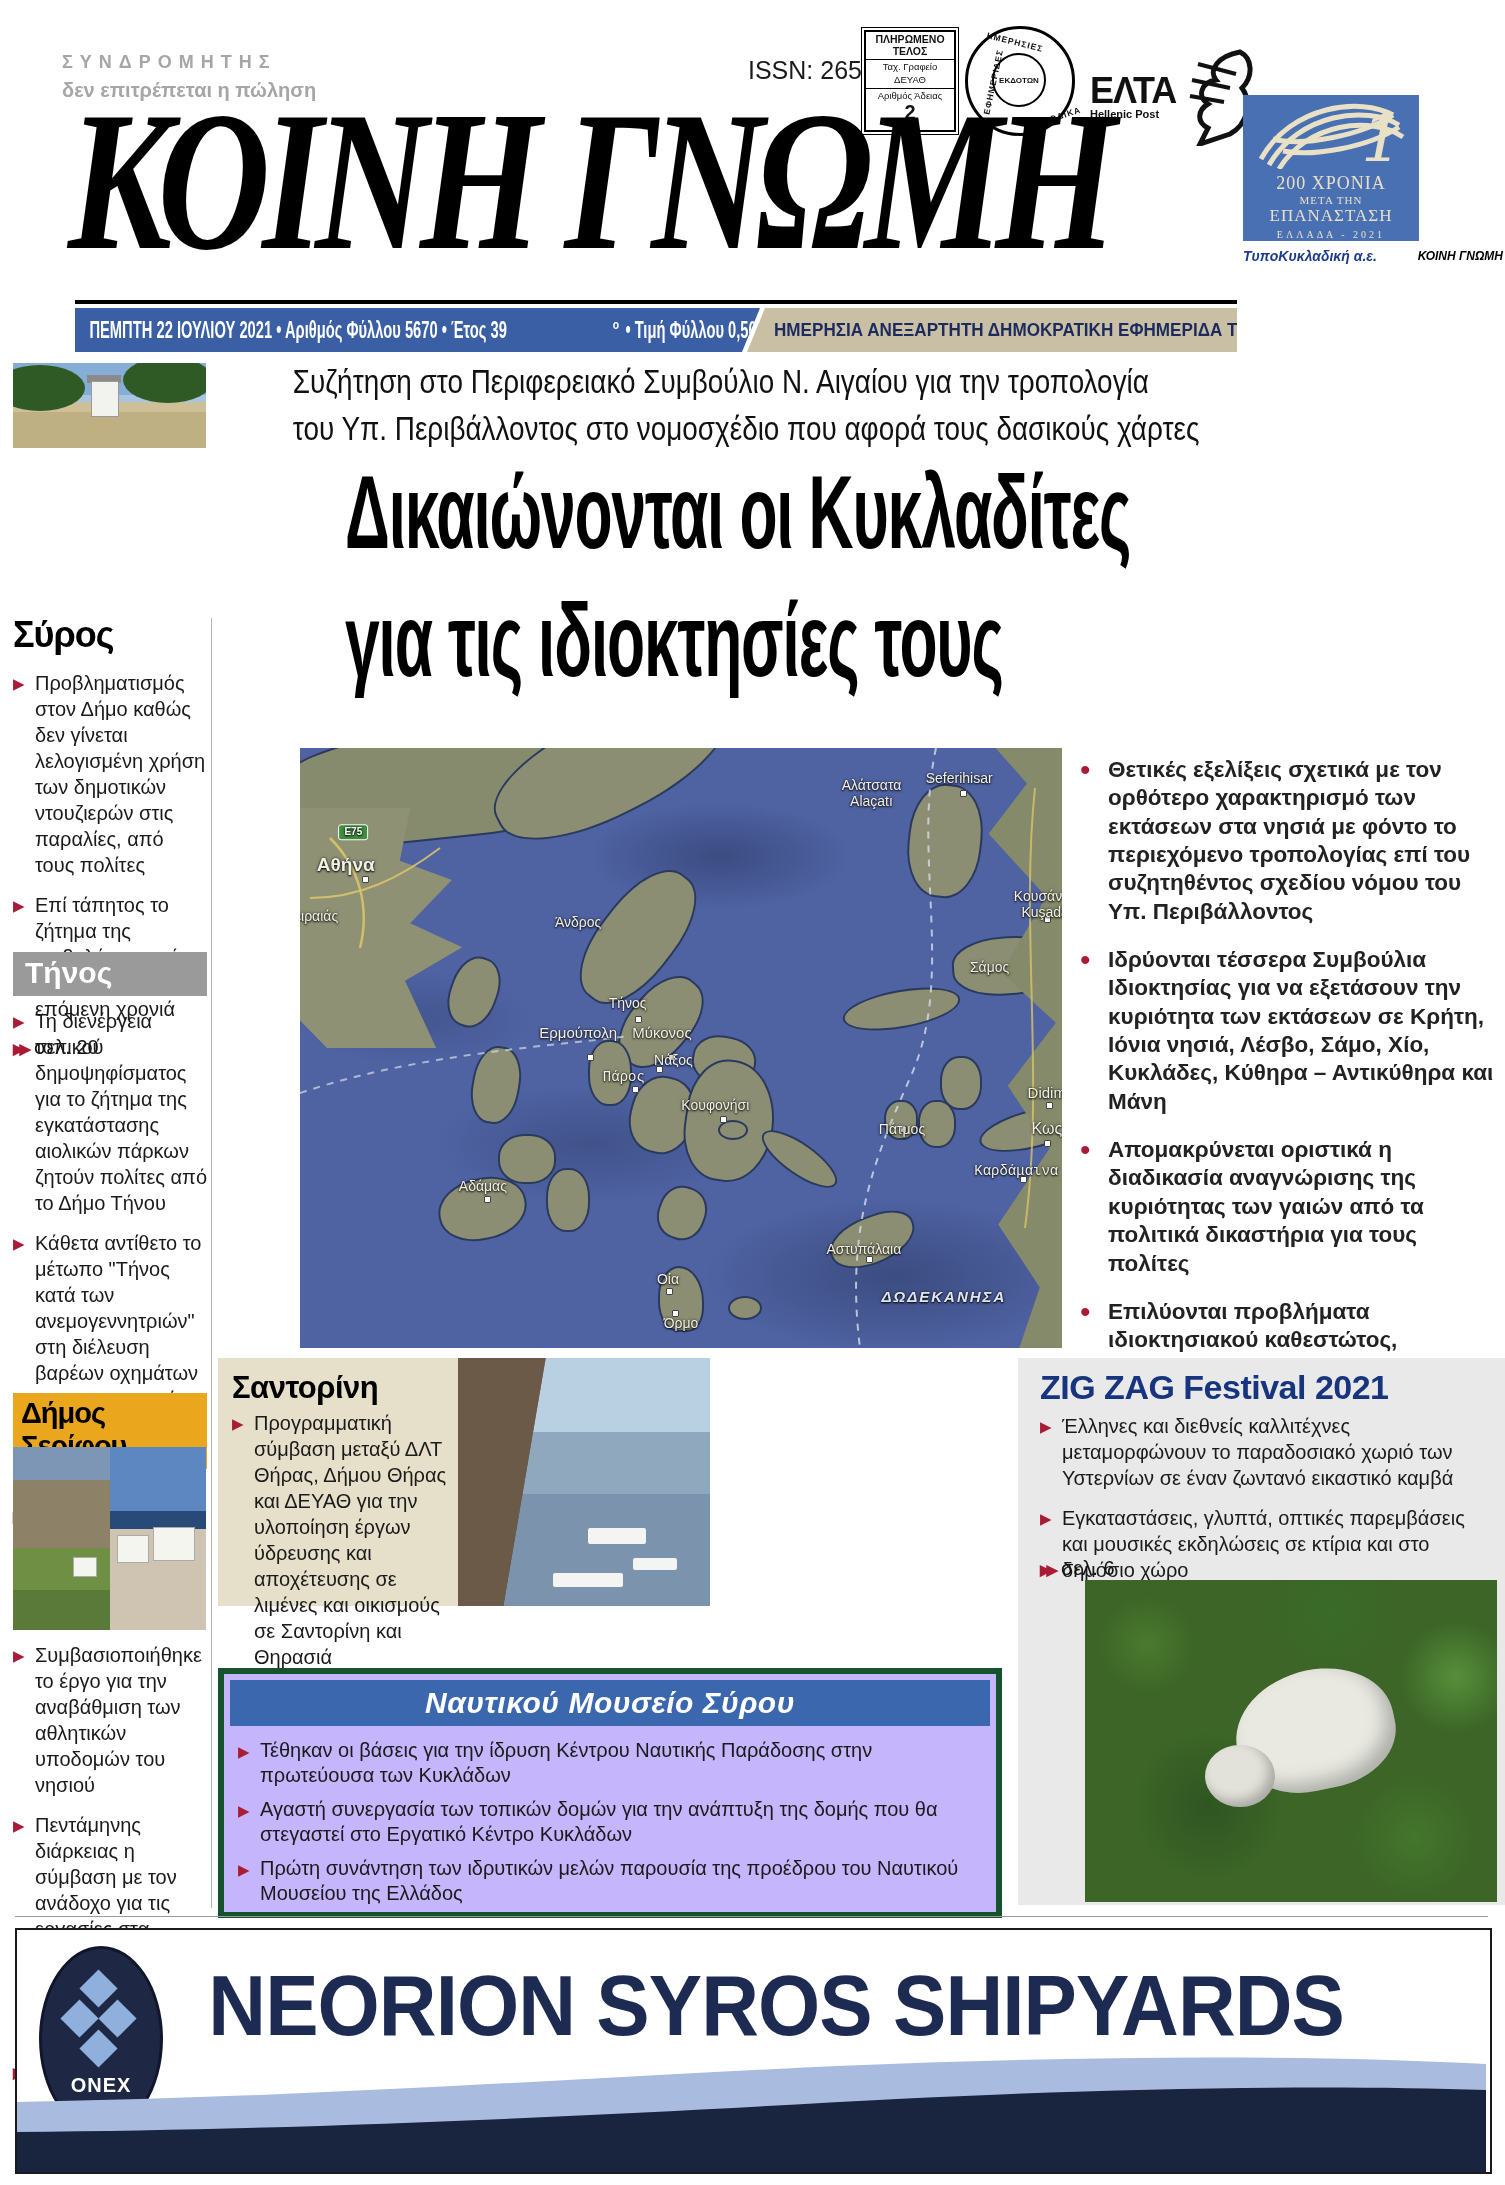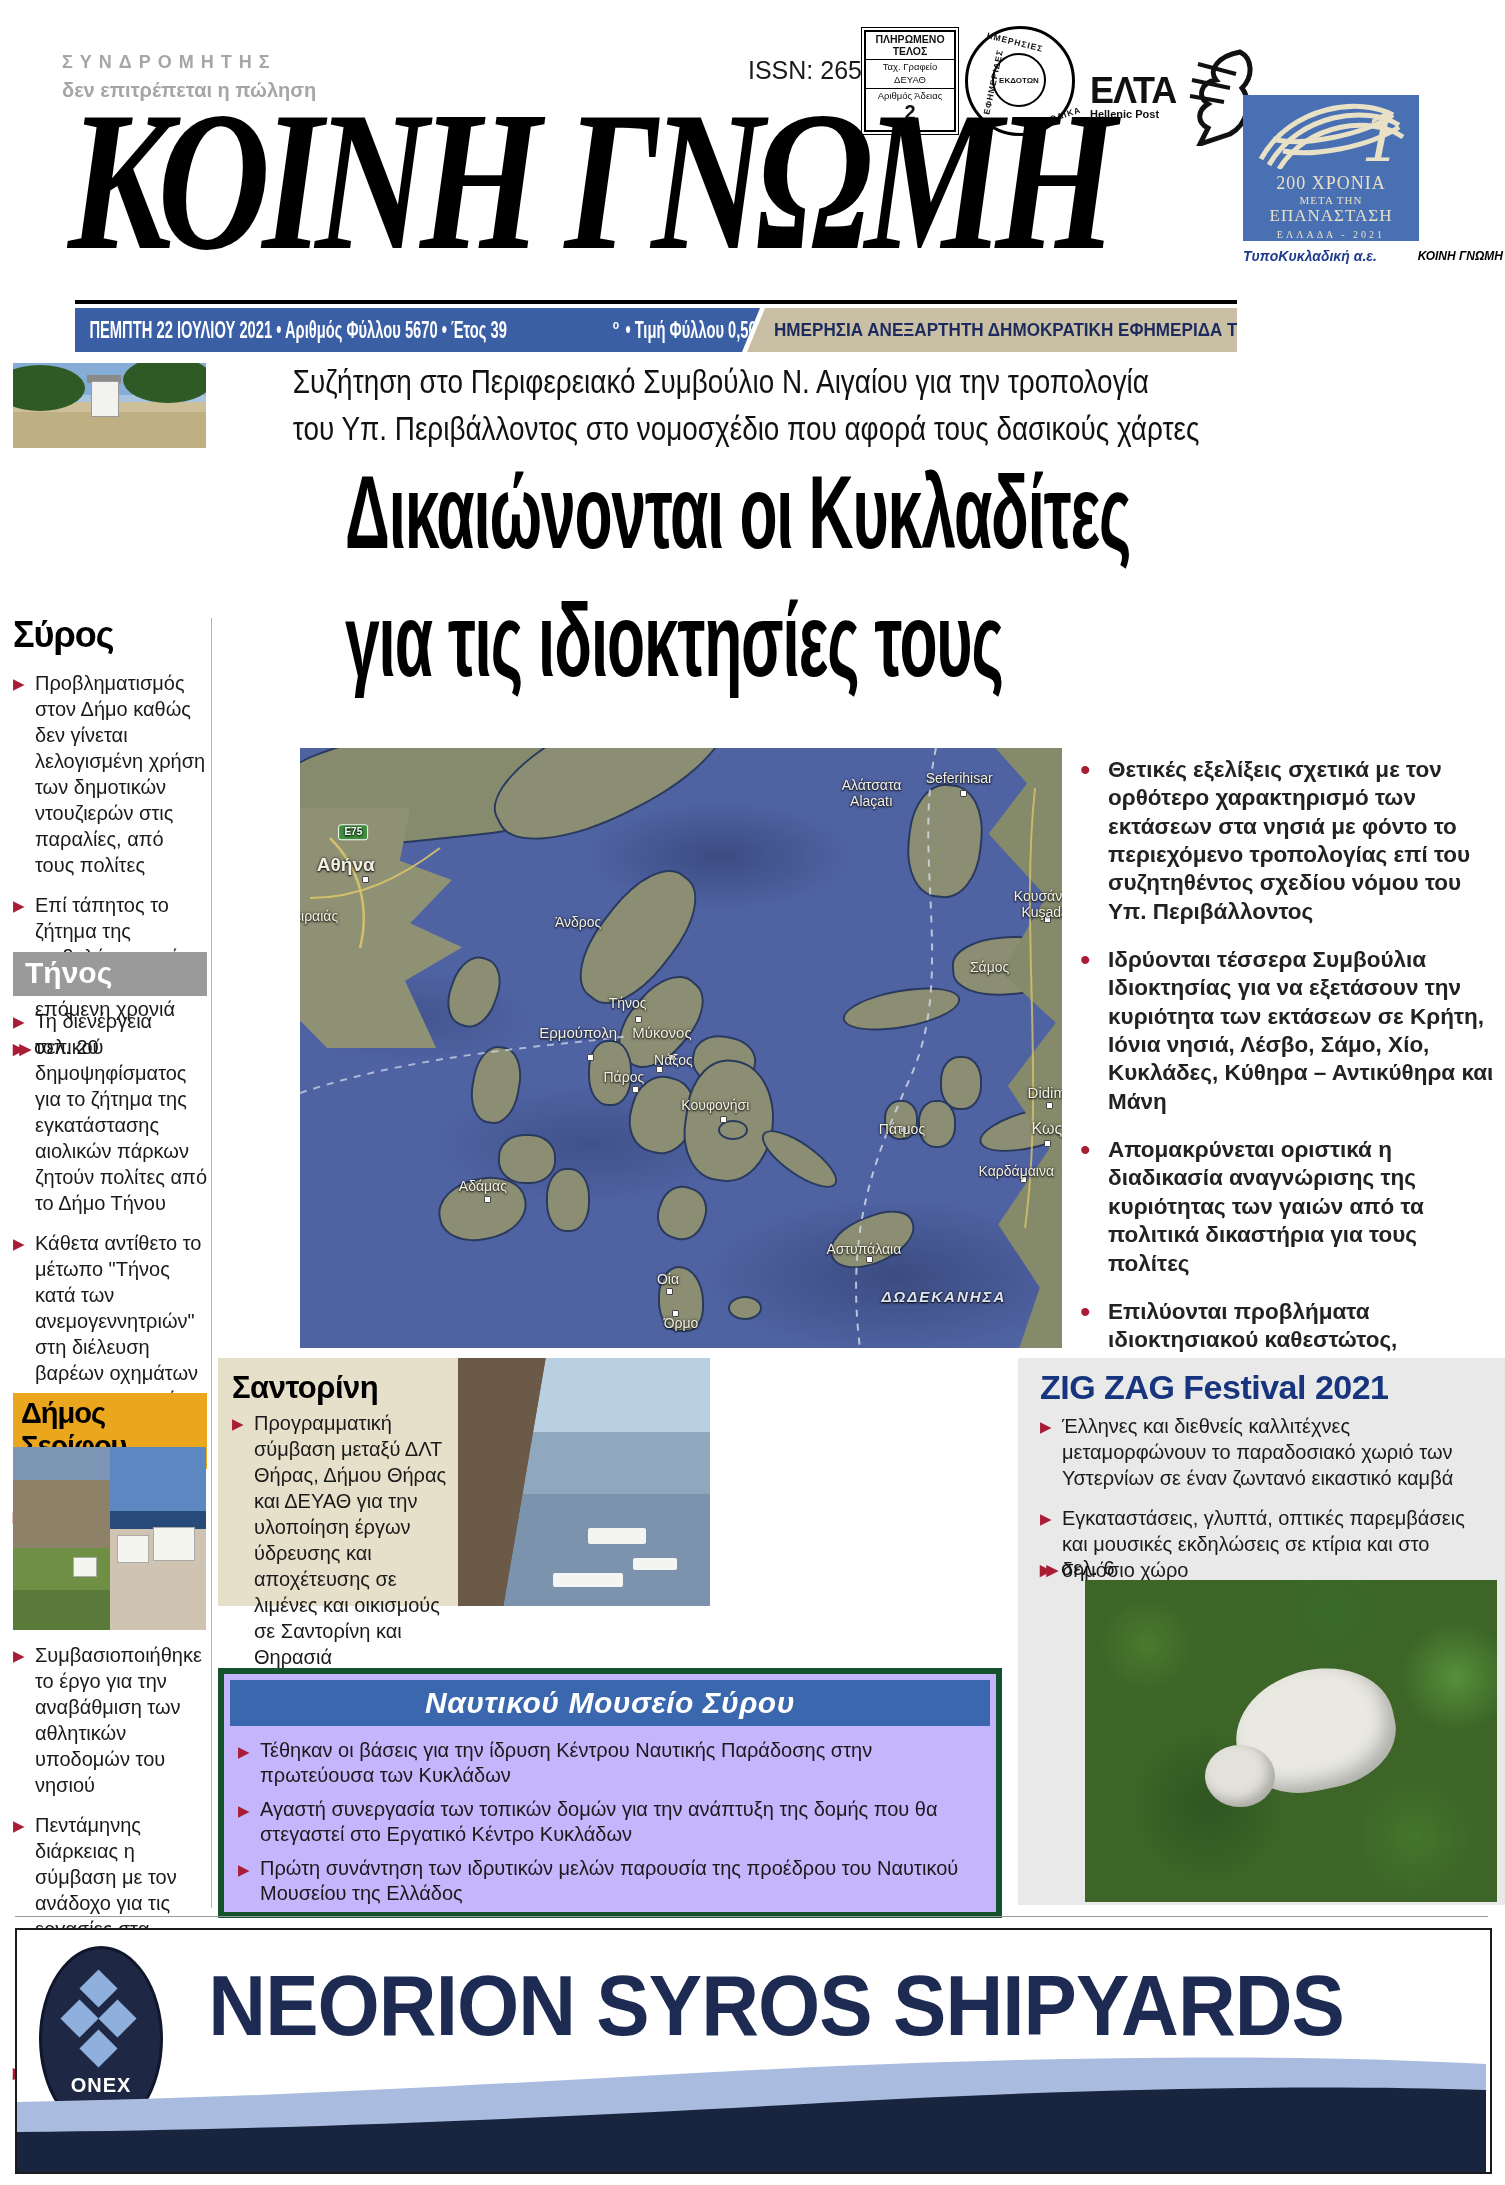--- a/index.html
+++ b/index.html
@@ -329,30 +329,30 @@
     <div class="dt" style="left:660px;top:42px;"></div>
 
     <div class="ml e75" style="left:7%;top:14%;">E75</div>
     <div class="ml" style="left:6%;top:19.5%;font-size:19px;font-weight:bold;">Αθήνα</div>
     <div class="ml" style="left:1.5%;top:28%;">Πειραιάς</div>
     <div class="ml" style="left:36.5%;top:29%;">Άνδρος</div>
     <div class="ml" style="left:43%;top:42.5%;">Τήνος</div>
     <div class="ml" style="left:36.5%;top:47.5%;font-size:15px;">Ερμούπολη</div>
     <div class="ml" style="left:47.5%;top:47.5%;font-size:15px;">Μύκονος</div>
     <div class="ml" style="left:49%;top:52%;">Νάξος</div>
-    <div class="ml" style="left:42.5%;top:54.8%;">Πάρος</div>
+    <div class="ml" style="left:42.5%;top:54.8%;font-family:Liberation Mono, monospace;">Πάρος</div>
     <div class="ml" style="left:54.5%;top:59.5%;">Κουφονήσι</div>
     <div class="ml" style="left:24%;top:73%;">Αδάμας</div>
     <div class="ml" style="left:48.3%;top:88.5%;">Οία</div>
     <div class="ml" style="left:50%;top:95.8%;">Όρμο</div>
     <div class="ml" style="left:74%;top:83.5%;">Αστυπάλαια</div>
     <div class="ml" style="left:84.5%;top:91.5%;font-style:italic;font-weight:bold;letter-spacing:2px;font-size:15px;color:#dfe6f2;">ΔΩΔΕΚΑΝΗΣΑ</div>
     <div class="ml" style="left:79%;top:63.5%;">Πάτμος</div>
     <div class="ml" style="left:98%;top:63.5%;font-size:16px;">Κως</div>
-    <div class="ml" style="left:94%;top:70.5%;">Καρδάμαινα</div>
+    <div class="ml" style="left:94%;top:70.5%;font-family:Liberation Mono, monospace;">Καρδάμαινα</div>
     <div class="ml" style="left:90.5%;top:36.5%;">Σάμος</div>
     <div class="ml" style="left:75%;top:7.5%;">
       <span>Αλάτσατα</span><br><span>Alaçatı</span>
     </div>
     <div class="ml" style="left:86.5%;top:5%;">Seferihisar</div>
     <div class="ml" style="left:98.5%;top:26%;">
       <span>Κουσάντασι</span><br><span>Kuşadası</span>
     </div>
     <div class="ml" style="left:98%;top:57.5%;font-size:15px;">Didim</div>
   </div>

